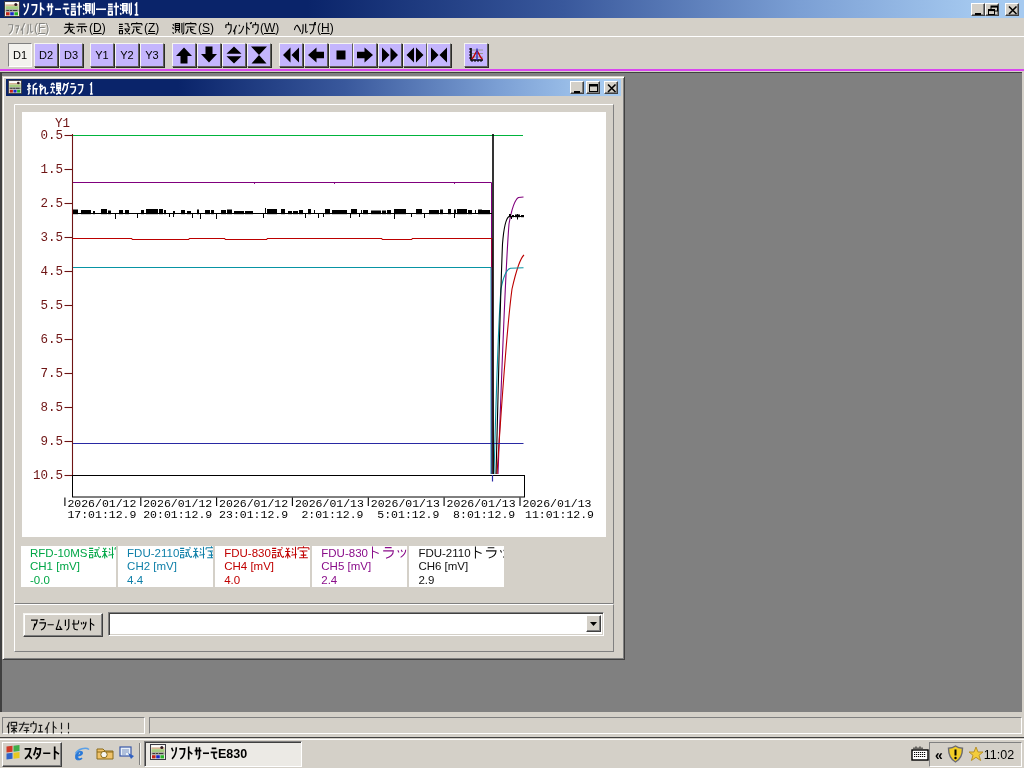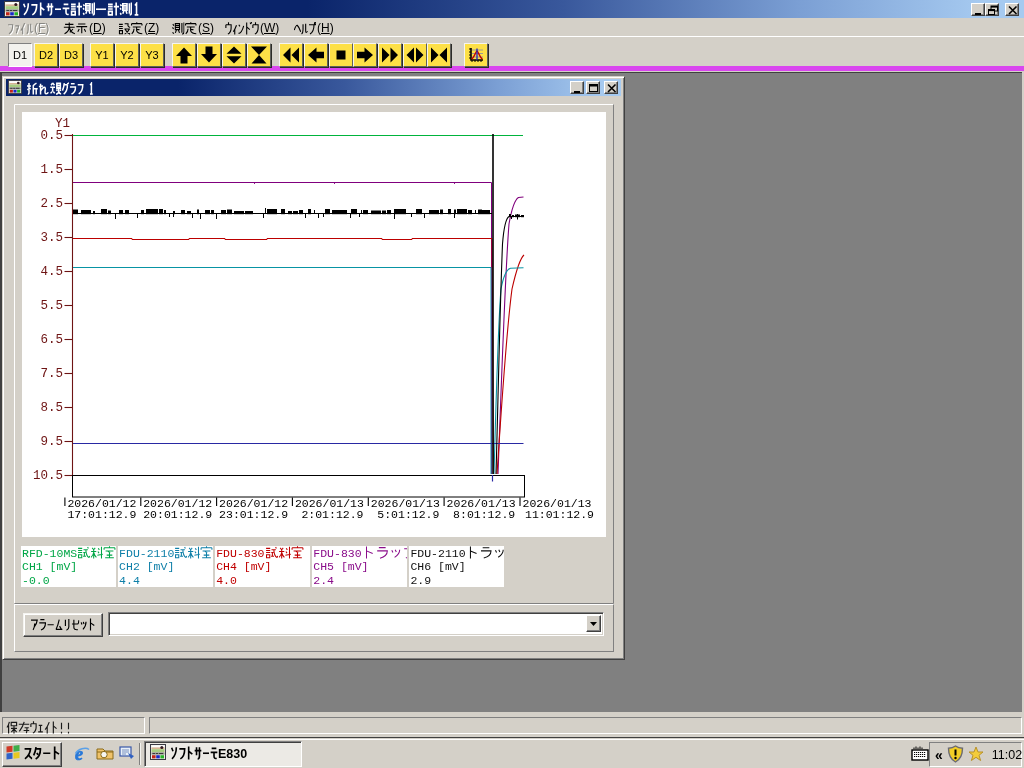--- a/index.html
+++ b/index.html
@@ -8,35 +8,35 @@
 
 #tb{left:0;top:0;width:1024px;height:18px;background:linear-gradient(90deg,#0a246a 0%,#0a246a 30%,#39589c 55%,#7b9fd4 78%,#a6caf0 96%);}
 .wbtn{position:absolute;top:3px;width:14px;height:13px;background:#d4d0c8;border:1px solid;border-color:#fff #404040 #404040 #fff;box-shadow:inset -1px -1px 0 #808080}
 .wbtn svg{position:absolute;left:1px;top:1px}
 
 #menubar{left:0;top:18px;width:1024px;height:18px;background:#d4d0c8}
 .mi{position:absolute;top:3px;height:14px;display:flex;align-items:center}
 .mi .lt{font-size:12px;color:#000;margin-left:1px;letter-spacing:0}
 .mi u{text-decoration:underline}
 
-#toolbar{left:0;top:36px;width:1024px;height:35px;background:#d4d0c8;border-top:1px solid #fff;border-bottom:5px solid #d946ef}
-.tbtn{position:absolute;top:6px;width:24px;height:24px;background:#fde047;border:1px solid;border-color:#f5f4f0 #5f5f5b #5f5f5b #f5f4f0;box-shadow:1px 1px 0 #2b2b28;font-size:11px;color:#000;text-align:center;line-height:22px}
+#toolbar{left:0;top:36px;width:1024px;height:35px;background:#d4d0c8;border-top:1px solid #fff;border-bottom:2px solid #d946ef}
+.tbtn{position:absolute;top:6px;width:24px;height:24px;background:#c4b5fd;border:1px solid;border-color:#f5f4f0 #5f5f5b #5f5f5b #f5f4f0;box-shadow:1px 1px 0 #2b2b28;font-size:11px;color:#000;text-align:center;line-height:22px}
 .tbtn.pressed{border-color:#808080 #fff #fff #808080;background:#f3f2ee;box-shadow:none}
 .tbtn svg{position:absolute;left:2px;top:2px}
 
 #mdi{left:0px;top:72px;width:1022px;height:640px;background:#808080;border-top:1px solid #404040;border-left:2px solid #404040}
 
 #cw{position:absolute;left:0px;top:3px;width:623px;height:584px;background:#d4d0c8;border:1px solid;border-color:#d4d0c8 #404040 #404040 #d4d0c8;box-shadow:inset 1px 1px 0 #fff,inset -1px -1px 0 #808080}
 #cwt{position:absolute;left:3px;top:2px;width:615px;height:17px;background:linear-gradient(90deg,#0a246a 0%,#0a246a 28%,#39589c 55%,#7b9fd4 80%,#a6caf0 97%)}
 #cwt .wbtn{top:2px;height:13px}
 
 .rpanel{position:absolute;background:#d4d0c8;border:1px solid;border-color:#fff #808080 #808080 #fff}
 
 #legend{position:absolute;display:flex;gap:2px}
-.lcell{width:95.1px;height:41px;background:#fff;overflow:hidden;font-family:Liberation Mono, monospace;font-size:11.5px;line-height:13.4px;white-space:nowrap;padding-left:1px}
+.lcell{width:95.1px;height:41px;background:#fff;overflow:hidden;font-family:Liberation Sans, sans-serif;font-size:11.5px;line-height:13.4px;white-space:nowrap;padding-left:9px}
 .lcell .jt{vertical-align:-2px}
 
 #abtn{position:absolute;background:#d4d0c8;border:1px solid;border-color:#f5f4f0 #404040 #404040 #f5f4f0;box-shadow:inset -1px -1px 0 #808080,inset 1px 1px 0 #fff;display:flex;align-items:center;justify-content:center}
 
 #combo{position:absolute;background:#fff;border:1px solid;border-color:#808080 #fff #fff #808080;box-shadow:inset 1px 1px 0 #404040,inset -1px -1px 0 #d4d0c8}
 #combo .drop{position:absolute;right:2px;top:2px;width:15px;height:17px;background:#d4d0c8;border:1px solid;border-color:#fff #404040 #404040 #fff;box-shadow:inset -1px -1px 0 #808080}
 
 #status{left:0;top:712px;width:1024px;height:26px;background:#d4d0c8;border-bottom:1px solid #404040}
 .spanel{position:absolute;top:5px;height:17px;border:1px solid;border-color:#808080 #fff #fff #808080}
 
@@ -633,14 +633,14 @@
 <div id="tray">
  <span style="font-weight:bold;font-size:14px;margin-left:5px;letter-spacing:-1px">«</span>
  <span style="margin-left:5px;margin-top:2px"><svg width="17" height="18" viewBox="0 0 17 18">
           <path d="M8.5,1 C10.5,2.5 13,3.2 15.5,3.2 C15.5,10 13,14.5 8.5,17 C4,14.5 1.5,10 1.5,3.2 C4,3.2 6.5,2.5 8.5,1 Z" fill="#f2ce26" stroke="#6a6a72" stroke-width="1.4"></path>
           <path d="M8.5,4.5 V10.5" stroke="#000" stroke-width="2"></path>
           <circle cx="8.5" cy="13" r="1.2" fill="#000"></circle>
         </svg></span>
  <span style="margin-left:4px;margin-top:2px"><svg width="16" height="16" viewBox="0 0 16 16">
           <path d="M8,1 L10,6 H15 L11,9.3 L12.6,14.5 L8,11.3 L3.4,14.5 L5,9.3 L1,6 H6 Z" fill="#f4cc3a" stroke="#b8912a" stroke-width="1"></path>
         </svg></span>
- <span style="font-size:12.5px;margin-left:8px">11:02</span>
+ <span style="font-size:12.5px;margin-left:0">11:02</span>
 </div>
 </div>
 </body></html>

